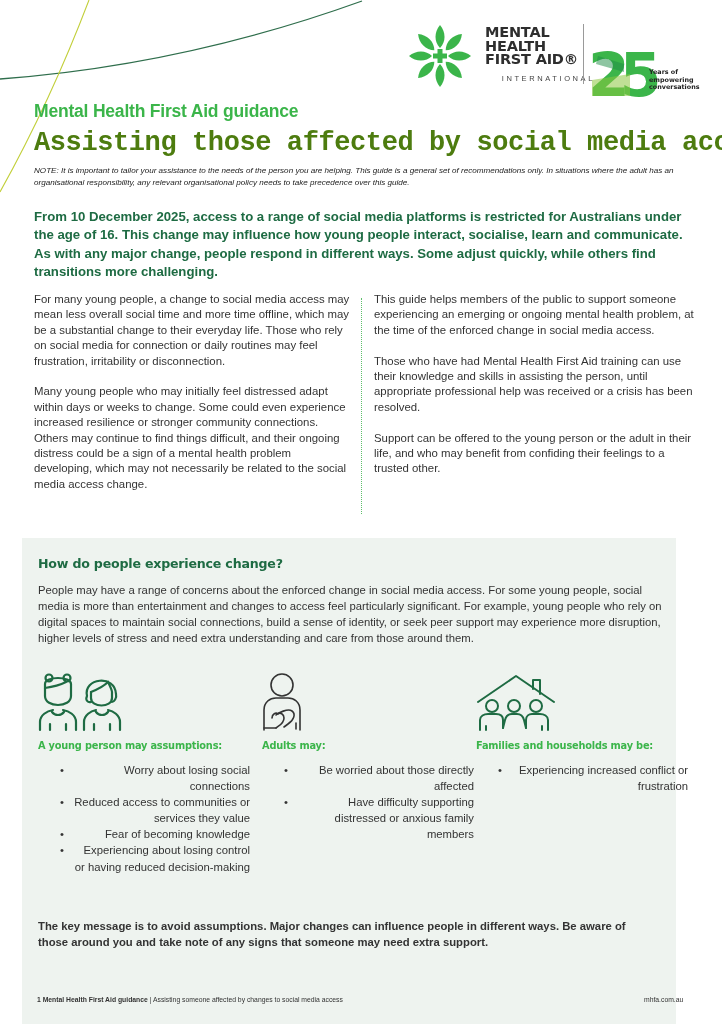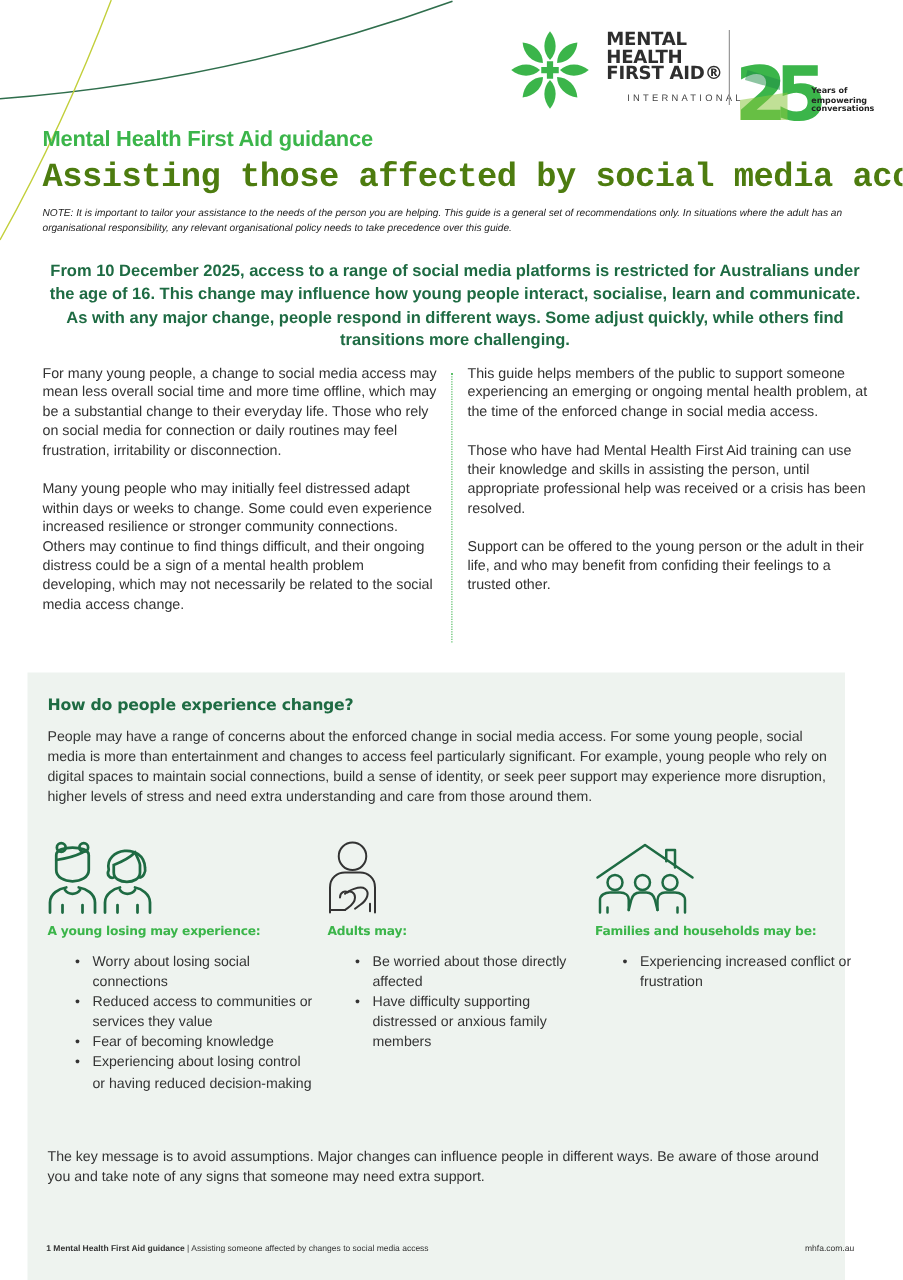--- a/index.html
+++ b/index.html
@@ -16,49 +16,49 @@
   .brand-sub { font-family: "Liberation Sans", sans-serif; font-size: 7.5px; letter-spacing: 2.6px; color: #444; margin-top: 7px; text-align: right; }
   .logo-divider { position: absolute; left: 175px; top: 4px; width: 1px; height: 60px; background: #9a9a9a; }
   .anniv { position: absolute; left: 182px; top: 16px; width: 110px; height: 66px; }
   .anniv-text { position: absolute; left: 59px; top: 33px; font-family: "DejaVu Sans", sans-serif; font-weight: bold; font-size: 6.4px; line-height: 7.6px; color: #222; }
 
   
   .kicker { position: absolute; left: 34px; top: 101px; font-size: 17.5px; font-weight: bold; color: #3bb54a; letter-spacing: -0.2px; }
   .title { position: absolute; left: 34px; top: 128px; font-family: Liberation Mono, monospace; font-size: 27px; font-weight: bold; color: #4d7c0f; letter-spacing: -0.4px; white-space: nowrap; }
   .note { position: absolute; left: 34px; top: 165px; width: 660px; font-size: 8.1px; line-height: 12px; font-style: italic; color: #222; }
 
-  .intro { position: absolute; left: 34px; top: 208px; width: 660px; font-size: 13.2px; line-height: 18.3px; font-weight: bold; color: #1e6b43; text-align: center; }
+  .intro { position: absolute; left: 34px; top: 208px; width: 660px; font-size: 13.2px; line-height: 18.3px; font-weight: bold; color: #1e6b43; }
 
   
   .col { position: absolute; top: 292px; width: 310px; font-size: 11.4px; line-height: 15.4px; color: #333; }
   .col p { margin-bottom: 15.4px; }
   .col-left { left: 34px; width: 316px; }
   .col-right { left: 374px; width: 320px; }
   .col-divider { position: absolute; left: 361px; top: 298px; height: 216px; border-left: 1px dotted #5cbf6a; }
 
   
   .panel { position: absolute; left: 22px; top: 538px; width: 654px; height: 527px; background: #eef3ef; padding-left: 20px; }
   .panel-title { position: absolute; left: 16px; top: 18px; font-family: "DejaVu Sans", sans-serif; font-size: 12.6px; font-weight: bold; color: #1e6b43; letter-spacing: -0.2px; }
   .panel-body { position: absolute; left: 16px; top: 44px; width: 628px; font-size: 11.3px; line-height: 16.1px; color: #333; }
 
   .group { position: absolute; top: 132px; }
   .group-icon { position: absolute; left: 0; top: 0; }
   .group-title { position: absolute; left: 0; top: 70px; font-family: "DejaVu Sans", sans-serif; font-size: 9.8px; font-weight: bold; color: #3bb54a; white-space: nowrap; letter-spacing: -0.2px; }
-  .group-list { position: absolute; left: 22px; top: 92px; list-style: none; font-size: 11.3px; line-height: 16.1px; color: #333; }
+  .group-list { position: absolute; left: 22px; top: 92px; list-style: none; font-size: 11.3px; line-height: 16.1px; color: #333; text-align: right; }
   .group-list li { position: relative; padding-left: 14px; }
   .group-list li::before { content: "\2022"; position: absolute; left: 0; top: 0; color: #333; }
 
   .g1 { left: 16px; width: 220px; }
   .g1 .group-list { width: 190px; }
   .g2 { left: 240px; width: 210px; }
   .g2 .group-list { width: 190px; }
   .g3 { left: 454px; width: 200px; }
   .g3 .group-list { width: 190px; }
 
-  .key-message { position: absolute; left: 16px; top: 380px; width: 620px; font-size: 11.3px; line-height: 16.1px; color: #333; }
+  .key-message { position: absolute; left: 16px; top: 380px; width: 620px; font-size: 11.3px; line-height: 16.1px; color: #333; font-weight: bold; }
 
   
   .footer-left { position: absolute; left: 37px; top: 996px; font-size: 6.8px; color: #333; white-space: nowrap; }
   .footer-left b { font-weight: bold; }
   .footer-right { position: absolute; left: 644px; top: 996px; font-size: 6.8px; color: #333; }
 </style>
 </head>
 <body>
 
 <svg class="deco-lines" viewBox="0 0 722 240">
@@ -128,21 +128,21 @@
       <circle cx="29" cy="8" r="3.5"></circle>
       <path d="M7,14 C7,6 33,6 33,14 L33,26 C33,38 7,38 7,26 Z"></path>
       <path d="M7,18 C14,17 22,15 28,12"></path>
       <path d="M2,60 L2,52 C2,45 9,41 15,40 M38,60 L38,52 C38,45 31,41 25,40 M14,42 C17,46 23,46 26,42"></path>
       <path d="M12,60 L12,54 M28,60 L28,54"></path>
       <path d="M49,26 C45,8 77,4 78,24 C79,28 76,32 74,32 M49,26 C47,30 50,33 53,32"></path>
       <path d="M53,22 C58,20 66,16 70,12 C72,16 74,20 74,22 L74,28 C74,38 53,38 53,28 Z"></path>
       <path d="M46,60 L46,52 C46,45 53,41 58,40 M82,60 L82,52 C82,45 75,41 70,40 M58,42 C61,46 67,46 70,42"></path>
       <path d="M56,60 L56,54 M72,60 L72,54"></path>
     </svg>
-    <div class="group-title">A young losing may experience:</div>
+    <div class="group-title">A young person may assumptions:</div>
     <ul class="group-list">
       <li>Worry about losing social connections</li>
       <li>Reduced access to communities or services they value</li>
       <li>Fear of becoming knowledge</li>
       <li>Experiencing about losing control or having reduced decision-making</li>
     </ul>
   </div>
 
   <div class="group g2">
     <svg class="group-icon" width="60" height="62" viewBox="0 0 60 62" fill="none" stroke="#333" stroke-width="1.6" stroke-linecap="round" stroke-linejoin="round">

